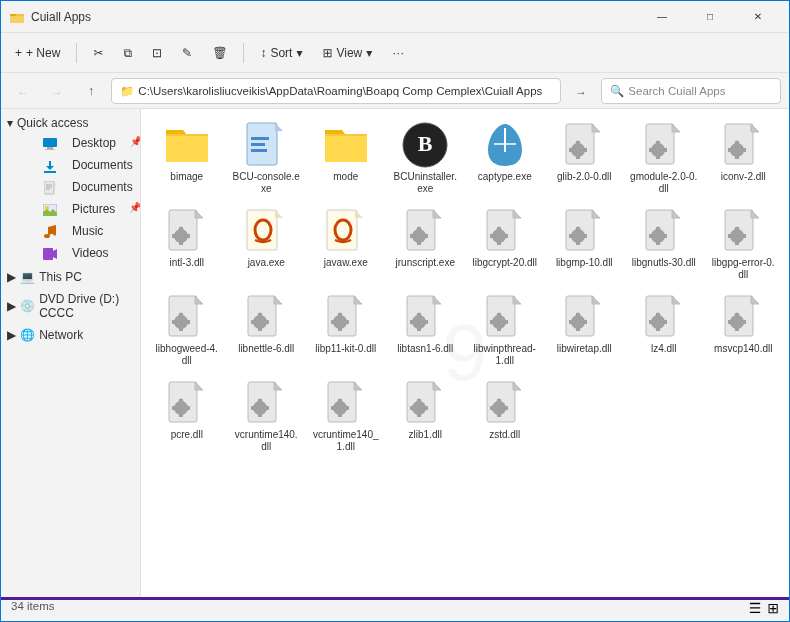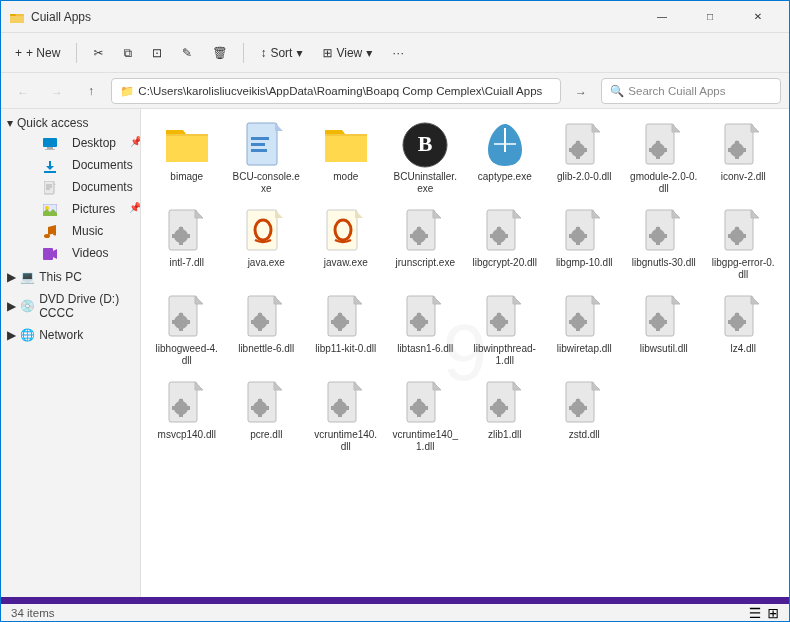--- a/index.html
+++ b/index.html
@@ -242,23 +242,23 @@
       color: #333;
       word-break: break-all;
       line-height: 1.2;
       max-width: 70px;
     }
 
     
     .status-bar {
       height: 24px;
       background: #f3f3f3;
-      border-top: 7px solid #4c1d95;
-      display: flex;
-      align-items: center;
+      border-top: 3px solid #4c1d95;
+      display: flex;
+      align-items: flex-start;
       padding: 0 10px;
       font-size: 11.5px;
       color: #555;
       flex-shrink: 0;
       justify-content: space-between;
     }
     .status-right {
       display: flex;
       gap: 6px;
     }
@@ -547,21 +547,21 @@
     <polygon points="28,2 36,10 28,10 28,2" fill="#c5c5c5" stroke="#bbb"></polygon>
     <g transform="translate(14,28)">
       <circle cx="0" cy="0" r="7" fill="#a0a0a0"></circle>
       <circle cx="0" cy="0" r="3" fill="#e8e8e8"></circle>
       <rect x="-9" y="-2" width="18" height="4" fill="#a0a0a0"></rect>
       <rect x="-2" y="-9" width="4" height="18" fill="#a0a0a0"></rect>
       <rect x="-7" y="-7" width="4" height="4" rx="1" transform="rotate(45)" fill="#a0a0a0"></rect>
     </g>
   </svg>
           </div>
-          <span class="file-name">intl-7.dll</span>
+          <span class="file-name">intl-3.dll</span>
         </div>
         <div class="file-item">
           <div class="file-icon">
             <svg width="42" height="46" viewBox="0 0 42 46">
     <rect x="2" y="2" width="30" height="40" rx="2" fill="#fffbe6" stroke="#ccc"></rect>
     <polygon points="30,2 38,10 30,10" fill="#e8e0c0"></polygon>
     <ellipse cx="18" cy="22" rx="8" ry="10" fill="none" stroke="#cc4400" stroke-width="3"></ellipse>
     <path d="M10 32 Q18 36 26 32" stroke="#cc4400" stroke-width="2.5" fill="none"></path>
   </svg>
           </div>
@@ -757,37 +757,20 @@
     <g transform="translate(14,28)">
       <circle cx="0" cy="0" r="7" fill="#a0a0a0"></circle>
       <circle cx="0" cy="0" r="3" fill="#e8e8e8"></circle>
       <rect x="-9" y="-2" width="18" height="4" fill="#a0a0a0"></rect>
       <rect x="-2" y="-9" width="4" height="18" fill="#a0a0a0"></rect>
       <rect x="-7" y="-7" width="4" height="4" rx="1" transform="rotate(45)" fill="#a0a0a0"></rect>
     </g>
   </svg>
           </div>
           <span class="file-name">libwiretap.dll</span>
-        </div>
-        <div class="file-item">
-          <div class="file-icon">
-            <svg width="40" height="46" viewBox="0 0 40 46">
-    <rect x="2" y="2" width="28" height="40" rx="2" fill="#e8e8e8" stroke="#bbb"></rect>
-    <polygon points="28,2 36,10 28,10" fill="#d0d0d0"></polygon>
-    <polygon points="28,2 36,10 28,10 28,2" fill="#c5c5c5" stroke="#bbb"></polygon>
-    <g transform="translate(14,28)">
-      <circle cx="0" cy="0" r="7" fill="#a0a0a0"></circle>
-      <circle cx="0" cy="0" r="3" fill="#e8e8e8"></circle>
-      <rect x="-9" y="-2" width="18" height="4" fill="#a0a0a0"></rect>
-      <rect x="-2" y="-9" width="4" height="18" fill="#a0a0a0"></rect>
-      <rect x="-7" y="-7" width="4" height="4" rx="1" transform="rotate(45)" fill="#a0a0a0"></rect>
-    </g>
-  </svg>
-          </div>
-          <span class="file-name">libwsutil.dll</span>
         </div>
         <div class="file-item">
           <div class="file-icon">
             <svg width="40" height="46" viewBox="0 0 40 46">
     <rect x="2" y="2" width="28" height="40" rx="2" fill="#e8e8e8" stroke="#bbb"></rect>
     <polygon points="28,2 36,10 28,10" fill="#d0d0d0"></polygon>
     <polygon points="28,2 36,10 28,10 28,2" fill="#c5c5c5" stroke="#bbb"></polygon>
     <g transform="translate(14,28)">
       <circle cx="0" cy="0" r="7" fill="#a0a0a0"></circle>
       <circle cx="0" cy="0" r="3" fill="#e8e8e8"></circle>

